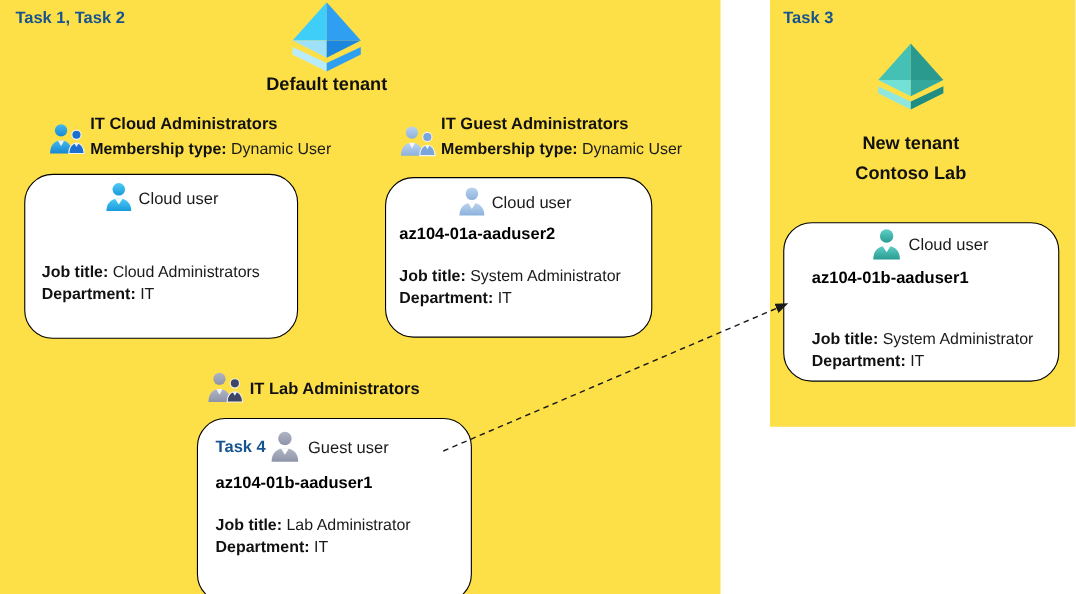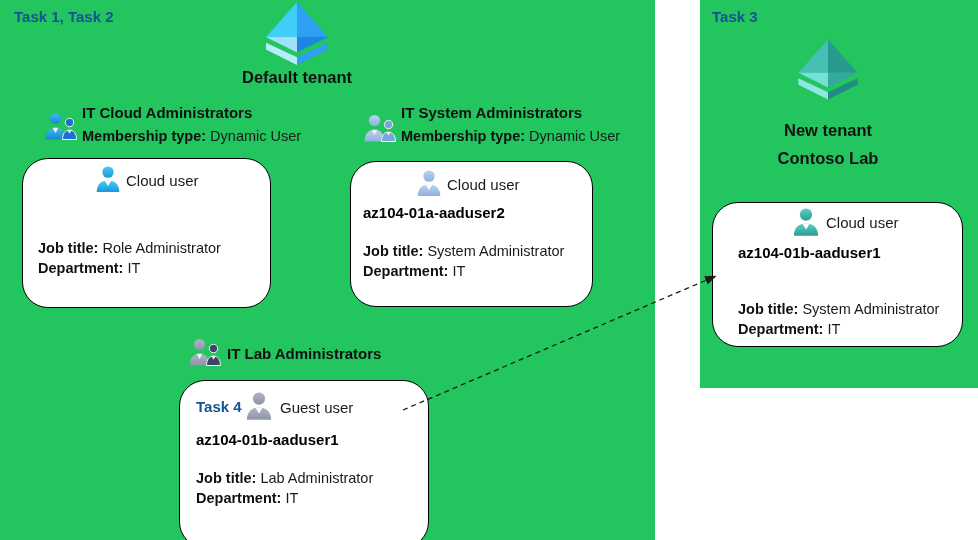--- a/index.html
+++ b/index.html
@@ -1,21 +1,21 @@
 <!DOCTYPE html>
 <html><head>
 <meta charset="utf-8">
 <style>
   html,body{margin:0;padding:0;background:#ffffff;}
   .page{
     position:relative;width:978px;height:540px;overflow:hidden;
     font-family:"Liberation Sans","DejaVu Sans",sans-serif;
     color:#1a1a1a;background:#ffffff;
   }
-  .panel{position:absolute;background:#22c55e;}
+  .panel{position:absolute;background:#fde047;}
   .panel.left{left:0;top:0;width:655px;height:540px;}
   .panel.right{left:700px;top:0;width:278px;height:388px;}
   .abs{position:absolute;}
   .task-label{font-weight:bold;font-size:15px;color:#17538f;white-space:nowrap;}
   .tenant-name{font-weight:bold;font-size:16.5px;color:#111;text-align:center;white-space:nowrap;}
   .group-name{font-weight:bold;font-size:15px;color:#111;white-space:nowrap;}
   .membership{font-size:14.5px;white-space:nowrap;color:#1a1a1a;}
   .membership .lbl{font-weight:bold;margin-right:4px;color:#111;}
   .card{
     position:absolute;background:#ffffff;border:1.4px solid #000;
@@ -89,37 +89,37 @@
 
     <div class="card" style="left:22px;top:158px;width:249px;height:150px">
       <svg class="icon" style="left:71px;top:6px" width="28" height="28" viewBox="0 0 26 26">
         <circle cx="13" cy="6.6" r="5.3" fill="url(#lg-cyan)"></circle>
         <path d="M2.5,25 C2.5,17.8 7,14.3 13,14.3 C19,14.3 23.5,17.8 23.5,25 Z" fill="url(#lg-cyan)"></path>
         <polygon points="9.8,14.3 16.2,14.3 13,19.4" fill="#ffffff"></polygon>
       </svg>
       <div class="abs user-type" style="left:103px;top:13px">Cloud user</div>
       <div class="abs fields" style="left:15px;top:79px">
         <div class="line">
-          <span class="lbl">Job title:</span><span>Role Administrator</span>
+          <span class="lbl">Job title:</span><span>Cloud Administrators</span>
         </div>
         <div class="line">
           <span class="lbl">Department:</span><span>IT</span>
         </div>
       </div>
     </div>
 
     <svg class="icon" style="left:363px;top:113px" width="34" height="31" viewBox="0 0 34 30">
       <circle cx="11.5" cy="7" r="5.6" fill="url(#lg-steel)"></circle>
       <path d="M1.5,28 C1.5,20 6,16.2 11.5,16.2 C17,16.2 21.5,20 21.5,28 Z" fill="url(#lg-steel)"></path>
       <polygon points="8.6,16.2 14.4,16.2 11.5,21.4" fill="#f2f2f2"></polygon>
       <circle cx="25.5" cy="11" r="4.2" fill="#7aa4dc" stroke="#f2f2f2" stroke-width="1"></circle>
       <path d="M18.5,28 C18.5,22 21.5,18.6 25.5,18.6 C29.5,18.6 32.5,22 32.5,28 Z" fill="#7aa4dc" stroke="#f2f2f2" stroke-width="1"></path>
       <polygon points="23.4,18.6 27.6,18.6 25.5,22.2" fill="#f2f2f2"></polygon>
     </svg>
-    <div class="abs group-name" style="left:401px;top:104px">IT System Administrators</div>
+    <div class="abs group-name" style="left:401px;top:104px">IT Guest Administrators</div>
     <div class="abs membership" style="left:401px;top:128px">
       <span class="lbl">Membership type:</span><span>Dynamic User</span>
     </div>
 
     <div class="card" style="left:350px;top:161px;width:243px;height:146px">
       <svg class="icon" style="left:64px;top:7px" width="28" height="28" viewBox="0 0 26 26">
         <circle cx="13" cy="6.6" r="5.3" fill="url(#lg-steel)"></circle>
         <path d="M2.5,25 C2.5,17.8 7,14.3 13,14.3 C19,14.3 23.5,17.8 23.5,25 Z" fill="url(#lg-steel)"></path>
         <polygon points="9.8,14.3 16.2,14.3 13,19.4" fill="#ffffff"></polygon>
       </svg>

